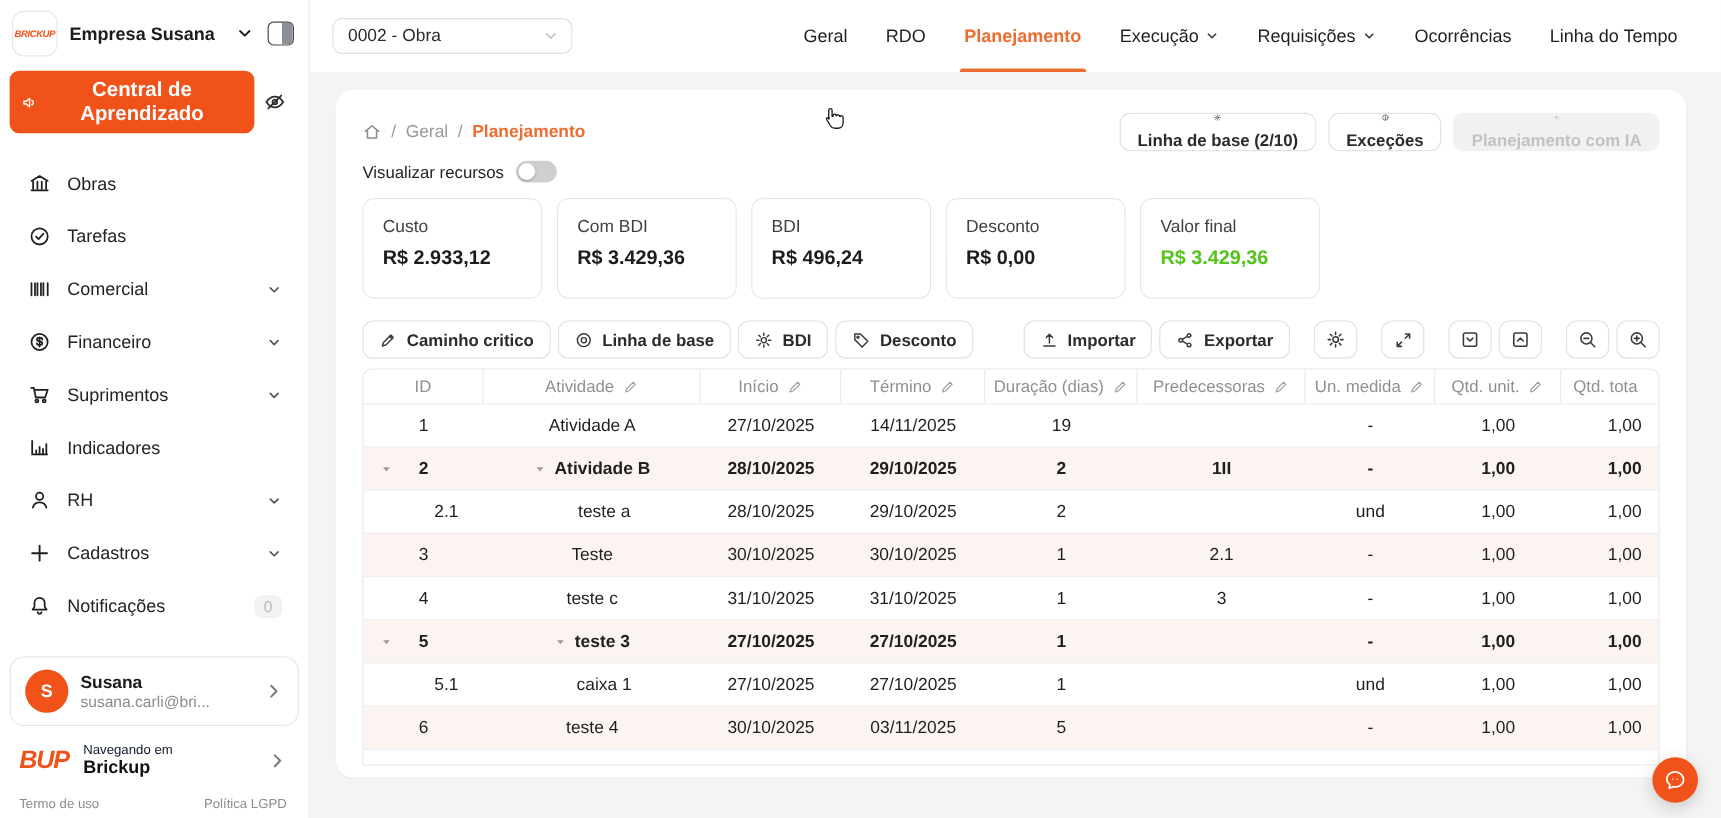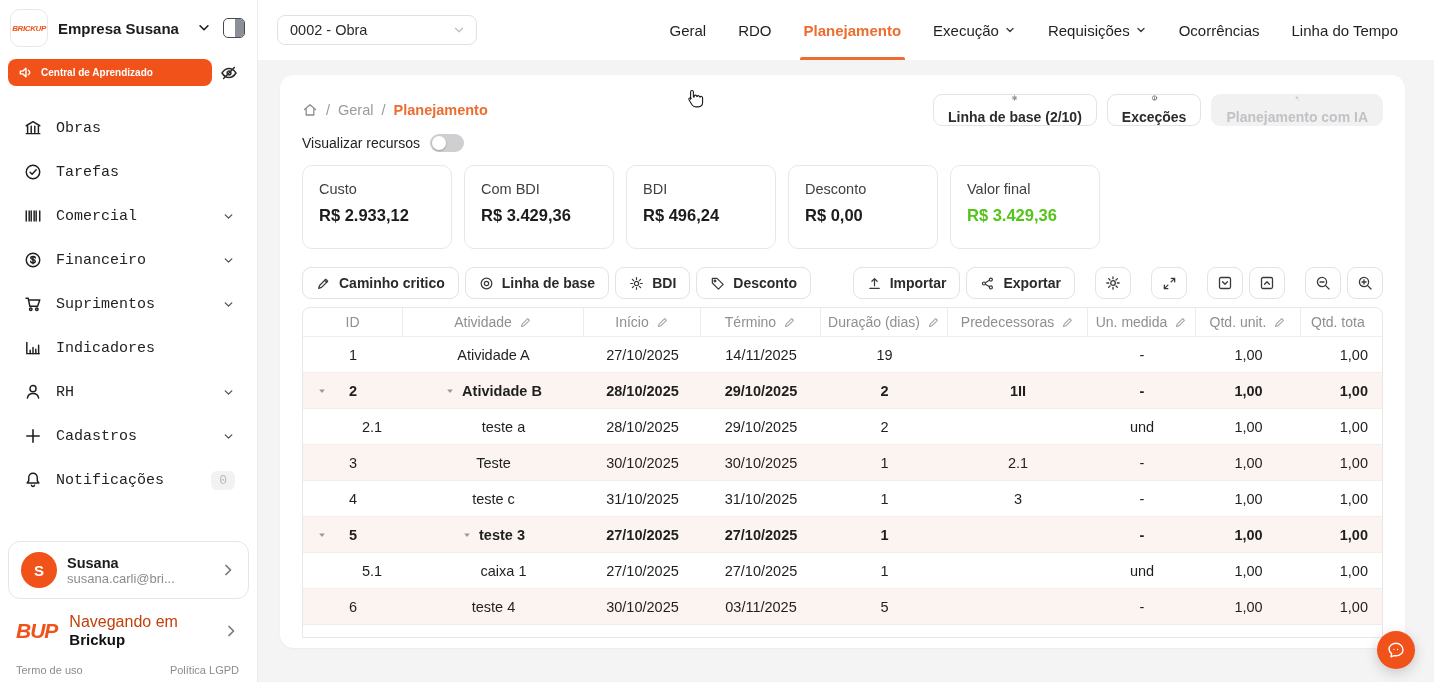--- a/index.html
+++ b/index.html
@@ -13,40 +13,40 @@
   .sb-head { display:flex; align-items:center; gap:10px; padding:9px 12px 4px 10px; }
   .logo-box { width:38px; height:38px; border:1px solid #e8e8e8; border-radius:10px;
     display:flex; align-items:center; justify-content:center; background:#fff; }
   .logo-txt { color:var(--accent); font-weight:900; font-style:italic; font-size:8px; letter-spacing:-.4px; }
   .company { font-size:15px; font-weight:700; color:#1c1c1c; display:flex; align-items:center; gap:18px; }
   .collapse-btn { margin-left:auto; width:22px; height:20px; border:1.6px solid #4a4a4a; border-radius:5px;
     overflow:hidden; display:flex; cursor:pointer; }
   .collapse-btn .half { margin-left:auto; width:45%; height:100%; background:#8a8f98; }
   .learn-row { display:flex; align-items:center; gap:8px; padding:8px 10px 10px 8px; }
   .learn-btn { flex:0 0 auto; display:flex; align-items:center; gap:8px; background:var(--accent);
-    color:#fff; font-size:10px; font-weight:700; border:none; border-radius:8px;
+    color:#fff; font-size:17px; font-weight:700; border:none; border-radius:8px;
     padding:6px 14px 6px 10px; cursor:pointer; width:204px; }
   .nav { padding:10px 0 0 0; }
   .nav-item { display:flex; align-items:center; gap:14px; height:44px; padding:0 22px 0 24px;
-    font-size:15px; color:#232323; cursor:pointer;font-family:Liberation Mono, monospace; }
+    font-size:15px; color:#232323; cursor:pointer; }
   .nav-item .nav-ic { color:#1f1f1f; }
   .nav-item .chev { margin-left:auto; color:#555; }
   .nav-item .badge { margin-left:auto; background:#f2f2f3; color:#b9b9bd; font-size:13px;
     border-radius:6px; padding:2px 8px; }
   .sb-bottom { position:absolute; left:0; bottom:0; width:100%; padding:10px 8px 6px 8px; }
   .user-card { display:flex; align-items:center; gap:10px; border:1px solid #e6e6e8; border-radius:12px;
     padding:10px 12px; background:#fff; cursor:pointer; }
   .avatar { width:36px; height:36px; border-radius:50%; background:var(--accent); color:#fff;
     display:flex; align-items:center; justify-content:center; font-size:15px; font-weight:700; }
   .user-name { font-size:14.5px; font-weight:700; color:#1c1c1c; }
   .user-mail { font-size:13px; color:#8c8c8c; }
   .user-chev { margin-left:auto; color:#7a7a7a; }
   .brand-row { display:flex; align-items:center; gap:12px; padding:14px 10px 8px 8px; cursor:pointer; }
   .bup { color:var(--accent); font-weight:900; font-style:italic; font-size:21px; letter-spacing:-1px; }
-  .brand-pre { font-size:16px; color:#c2410c; }
+  .brand-pre { font-size:11px; color:#0f172a; }
   .brand-name { font-size:15px; font-weight:700; color:#111; }
   .sb-foot { display:flex; justify-content:space-between; padding:8px 10px 0 8px;
     font-size:11px; color:#8c8c8c; }
 
   
   .topbar { position:absolute; left:258px; top:0; right:0; height:60px; background:#fff;
     display:flex; align-items:center; padding:0 36px 0 19px; }
   .proj-select { width:200px; height:30px; border:1px solid #e1e1e3; border-radius:8px;
     display:flex; align-items:center; padding:0 10px 0 12px; font-size:14.5px; color:#2b2b2b;
     cursor:pointer; background:#fff; }

